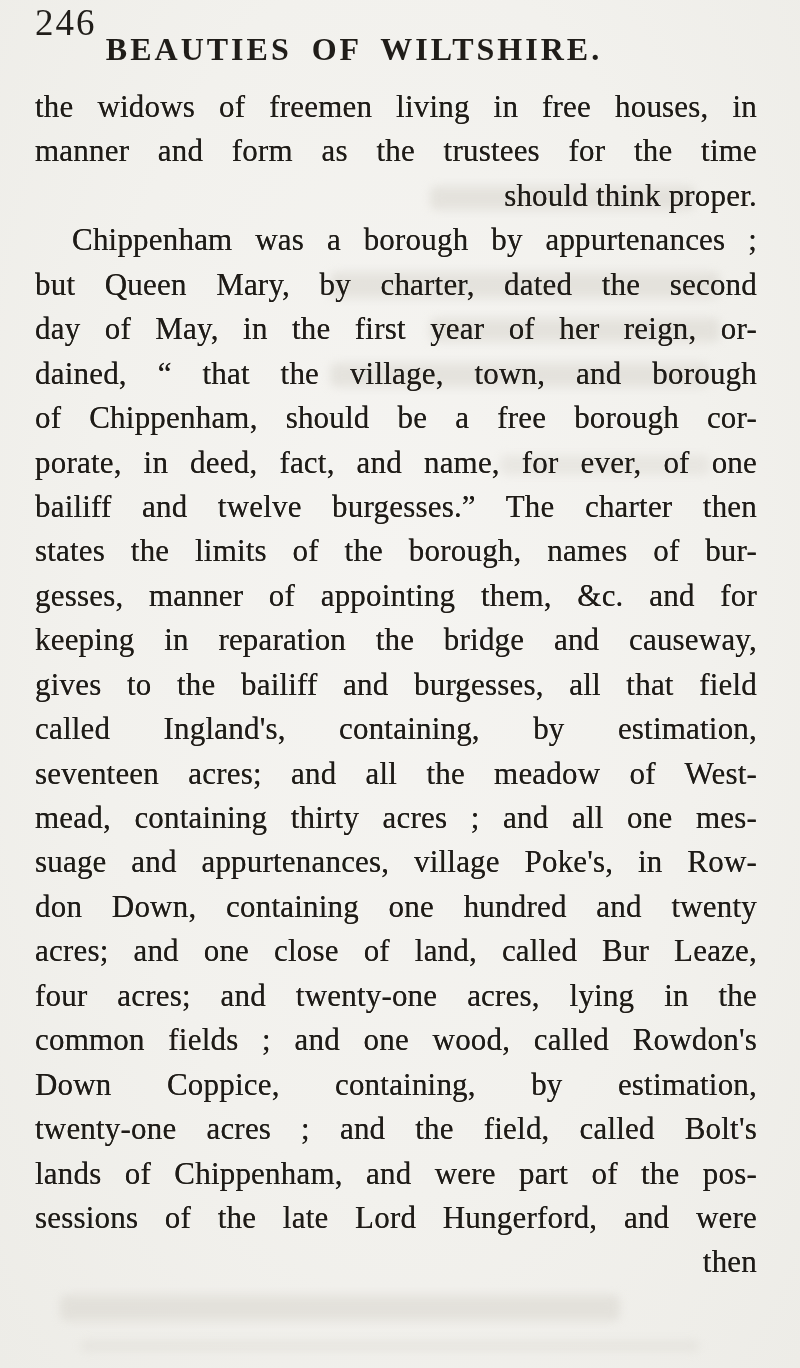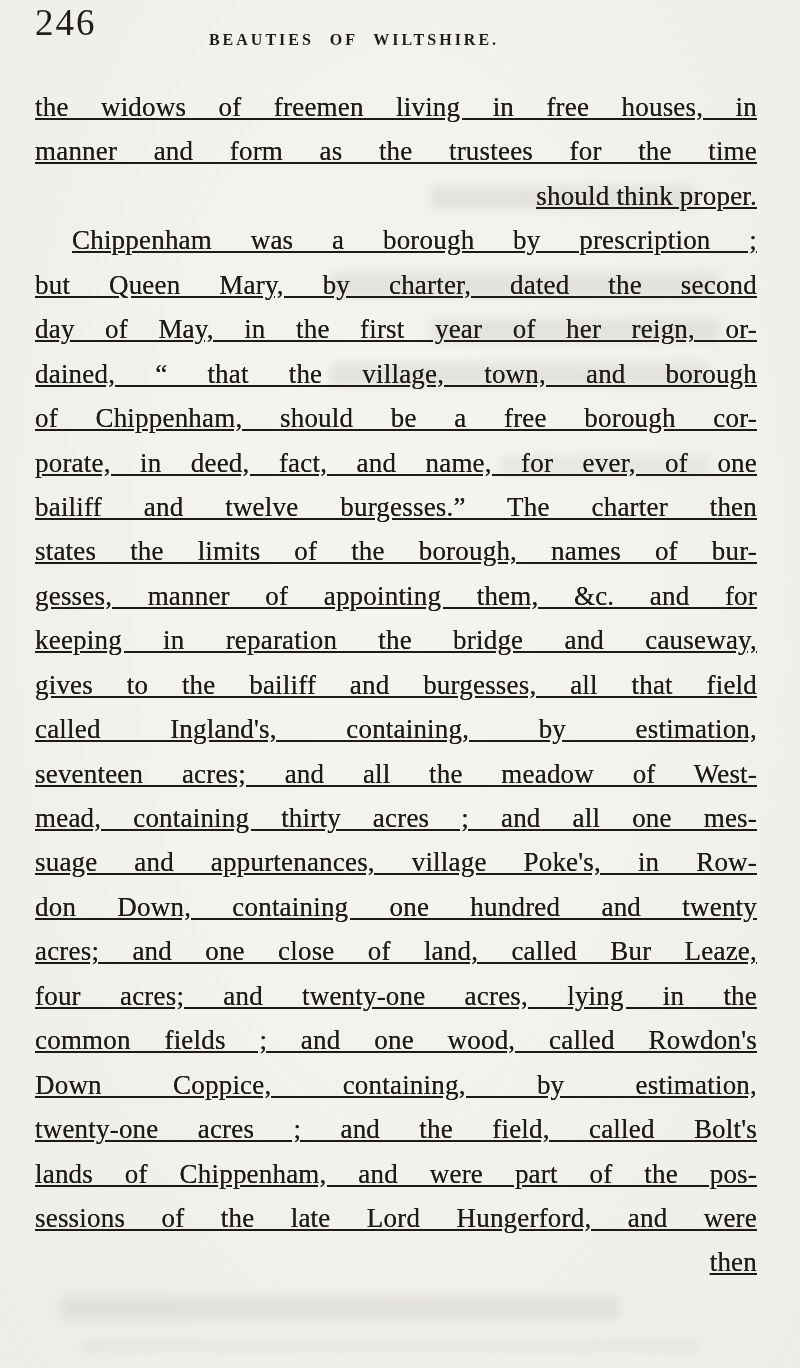--- a/index.html
+++ b/index.html
@@ -39,43 +39,42 @@
     letter-spacing: 2px;
     color: #211e1a;
   }
   .running-title {
     position: absolute;
     margin: 0;
     top: 31px;
     left: 0;
     right: 92px;
     text-align: center;
-    font-size: 16px;
+    font-size: 32px;
     font-weight: bold;
     letter-spacing: 3px;
     word-spacing: 9px;
     color: #201d19;
   }
   .text-block {
     position: absolute;
     left: 35px;
     top: 85px;
     width: 722px;
   }
   .line {
     height: 44.45px;
     line-height: 44.45px;
-    font-size: 27px;
+    font-size: 31px;
     letter-spacing: 0.2px;
     white-space: normal;
     text-align: justify;
     text-align-last: justify;
     color: #1e1b17;
     text-shadow: 0 0 0.5px rgba(32, 27, 20, 0.85);
-    text-decoration: underline;
   }
   .line.plain {
     text-align: right;
     text-align-last: auto;
   }
   .line.indent-justify {
     text-indent: 37px;
   }
   .line.catchword {
     text-align: center;
@@ -97,21 +96,21 @@
 
   <div class="header">
     <span class="page-number">246</span>
     <h1 class="running-title">BEAUTIES OF WILTSHIRE.</h1>
   </div>
 
   <div class="text-block">
       <div class="line justify">the widows of freemen living in free houses, in</div>
       <div class="line justify">manner and form as the trustees for the time</div>
       <div class="line plain">should think proper.</div>
-      <div class="line indent-justify">Chippenham was a borough by prescription ;</div>
+      <div class="line indent-justify">Chippenham was a borough by appurtenances ;</div>
       <div class="line justify">but Queen Mary, by charter, dated the second</div>
       <div class="line justify">day of May, in the first year of her reign, or-</div>
       <div class="line justify">dained, “ that the village, town, and borough</div>
       <div class="line justify">of Chippenham, should be a free borough cor-</div>
       <div class="line justify">porate, in deed, fact, and name, for ever, of one</div>
       <div class="line justify">bailiff and twelve burgesses.” The charter then</div>
       <div class="line justify">states the limits of the borough, names of bur-</div>
       <div class="line justify">gesses, manner of appointing them, &amp;c. and for</div>
       <div class="line justify">keeping in reparation the bridge and causeway,</div>
       <div class="line justify">gives to the bailiff and burgesses, all that field</div>

